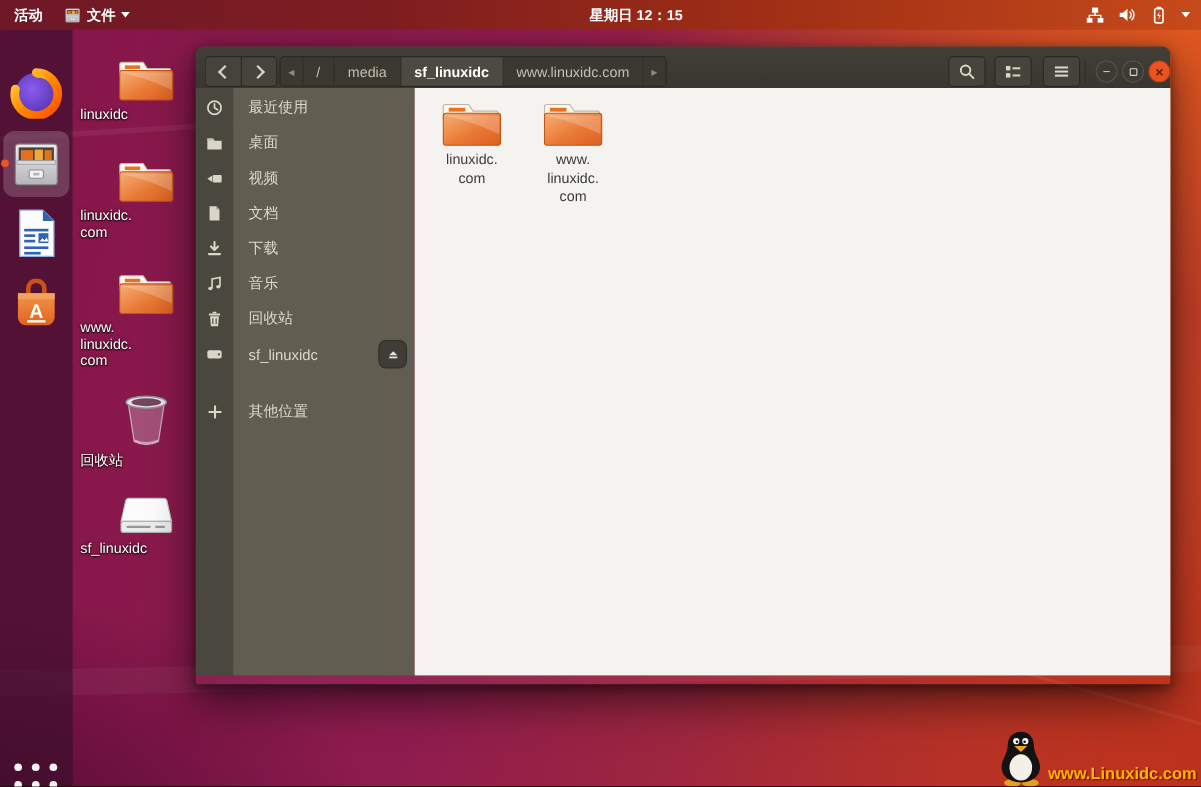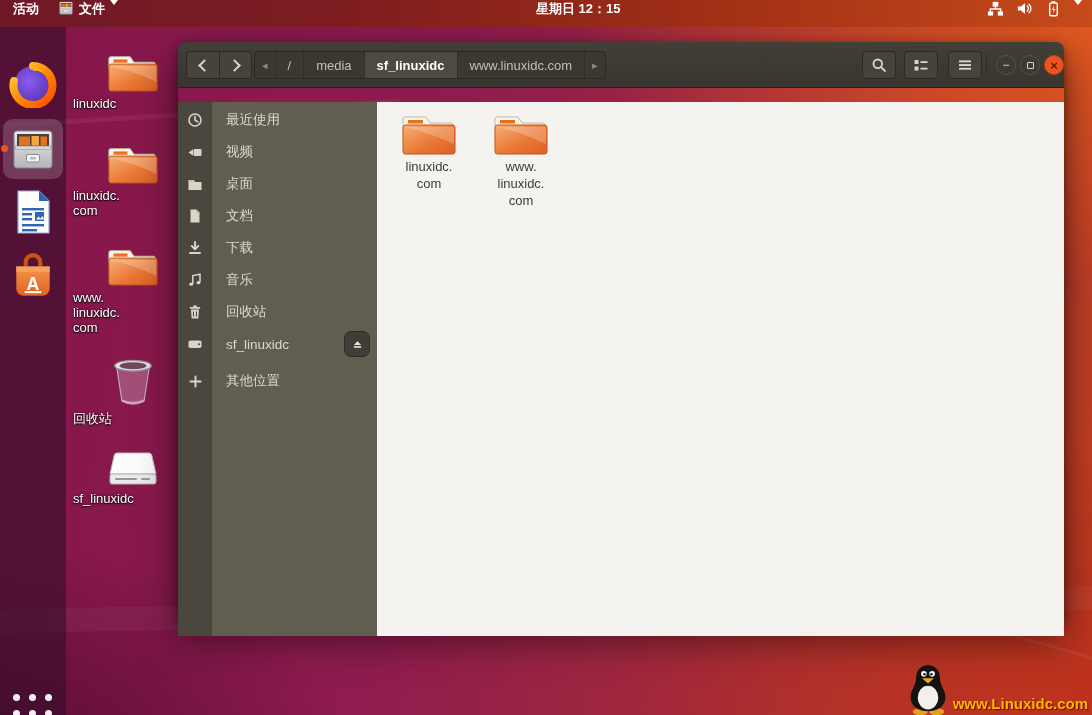--- a/index.html
+++ b/index.html
@@ -16,21 +16,21 @@
   }
   .stripe { position:absolute; background:rgba(255,255,255,.06); }
   .s1 { top:112px; left:-30px; width:430px; height:5px; transform:rotate(-3.5deg); }
   .s2 { top:598px; left:-10px; width:1110px; height:24px; transform:rotate(-1.2deg); background:rgba(255,255,255,.045); }
   .s3 { top:610px; left:740px; width:380px; height:3px; transform:rotate(16deg); }
 
   
   .topbar { position:absolute; top:0; left:0; width:1092px; height:27px;
     background:linear-gradient(90deg,#6f1827 0%,#7e1d20 32%,#9d2d15 62%,#c64a1a 100%);
     color:#fff; font-size:13px; font-weight:bold; z-index:40; }
-  .tb-item { position:absolute; top:0; height:27px; display:flex; align-items:flex-start; gap:5px; }
+  .tb-item { position:absolute; top:0; height:27px; display:flex; align-items:center; gap:5px; }
   .tb-activities { left:13px; }
   .tb-appmenu { left:58px; }
   .tb-clock { left:536px; }
   .tb-status { right:10px; gap:12px; }
   .caret-down { width:0; height:0; border-left:4px solid transparent; border-right:4px solid transparent; border-top:5px solid #fff; display:inline-block; }
 
   
   .dock { position:absolute; left:0; top:27px; width:66px; height:688px;
     background:rgba(48,14,40,.58); z-index:30; }
   .dock-icon { position:absolute; left:9px; width:48px; height:48px; }
@@ -74,28 +74,28 @@
     border:1px solid #2b2922; border-radius:4px; display:flex; align-items:center; justify-content:center; }
   .b-search { left:684px; } .b-view { left:726px; } .b-menu { left:770px; }
   .tb-sep { position:absolute; left:808px; top:13px; width:1px; height:20px; background:#2d2b25; }
   .wc { position:absolute; top:13px; width:20px; height:20px; border-radius:50%;
     display:flex; align-items:center; justify-content:center; font-size:12px; }
   .wc-min { left:818px; background:#3d3a34; border:1px solid #55524a; color:#d8d5ca; }
   .wc-max { left:842px; background:#3d3a34; border:1px solid #55524a; }
   .wc-max i { display:block; width:7px; height:7px; border:1.5px solid #d8d5ca; border-radius:1px; }
   .wc-close { left:866px; background:#e95420; border:1px solid #c43f12; color:#5e1d06; font-weight:bold; font-size:13px; }
 
-  .win-body { position:absolute; left:0; top:60px; width:886px; height:534px; display:flex; }
+  .win-body { position:absolute; left:0; top:38px; width:886px; height:534px; display:flex; }
   .gutter { width:34px; background:#49473e; display:flex; flex-direction:column; }
   .sidebar { width:165px; background:#615e51; position:relative; }
   .mainpane { flex:1; background:#f4f3f0; position:relative; }
 
   .side-rows { position:absolute; left:-34px; top:2px; width:199px; }
   .side-row { height:32px; display:flex; align-items:center; position:relative; }
-  .side-row.last { margin-top:5px; }
+  .side-row.last { margin-top:20px; }
   .row-ic { width:34px; display:flex; align-items:center; justify-content:center; }
   .row-lb { color:#dbd8cc; font-size:13.5px; padding-left:14px; }
   .eject-btn { position:absolute; right:7px; top:3px; width:26px; height:26px; border-radius:7px;
     background:#403d36; border:1px solid #2e2c27; display:flex; align-items:center; justify-content:center; }
 
   .file-tile { position:absolute; width:90px; text-align:center; top:8px; }
   .ft1 { left:7px; } .ft2 { left:99px; }
   .file-tile svg { display:block; margin:0 auto 2px auto; }
   .file-label { color:#3b3b3b; font-size:13px; line-height:17px; }
 
@@ -437,32 +437,32 @@
           <span class="row-ic">
               <svg width="16" height="16">
                 <use href="#sym-recent"></use>
               </svg>
             </span>
           <span class="row-lb">最近使用</span>
         </div>
         <div class="side-row">
           <span class="row-ic">
               <svg width="16" height="16">
+                <use href="#sym-folder-s"></use>
+              </svg>
+            </span>
+          <span class="row-lb">桌面</span>
+        </div>
+        <div class="side-row">
+          <span class="row-ic">
+              <svg width="16" height="16">
                 <use href="#sym-video"></use>
               </svg>
             </span>
           <span class="row-lb">视频</span>
-        </div>
-        <div class="side-row">
-          <span class="row-ic">
-              <svg width="16" height="16">
-                <use href="#sym-folder-s"></use>
-              </svg>
-            </span>
-          <span class="row-lb">桌面</span>
         </div>
         <div class="side-row">
           <span class="row-ic">
               <svg width="16" height="16">
                 <use href="#sym-doc"></use>
               </svg>
             </span>
           <span class="row-lb">文档</span>
         </div>
         <div class="side-row">

